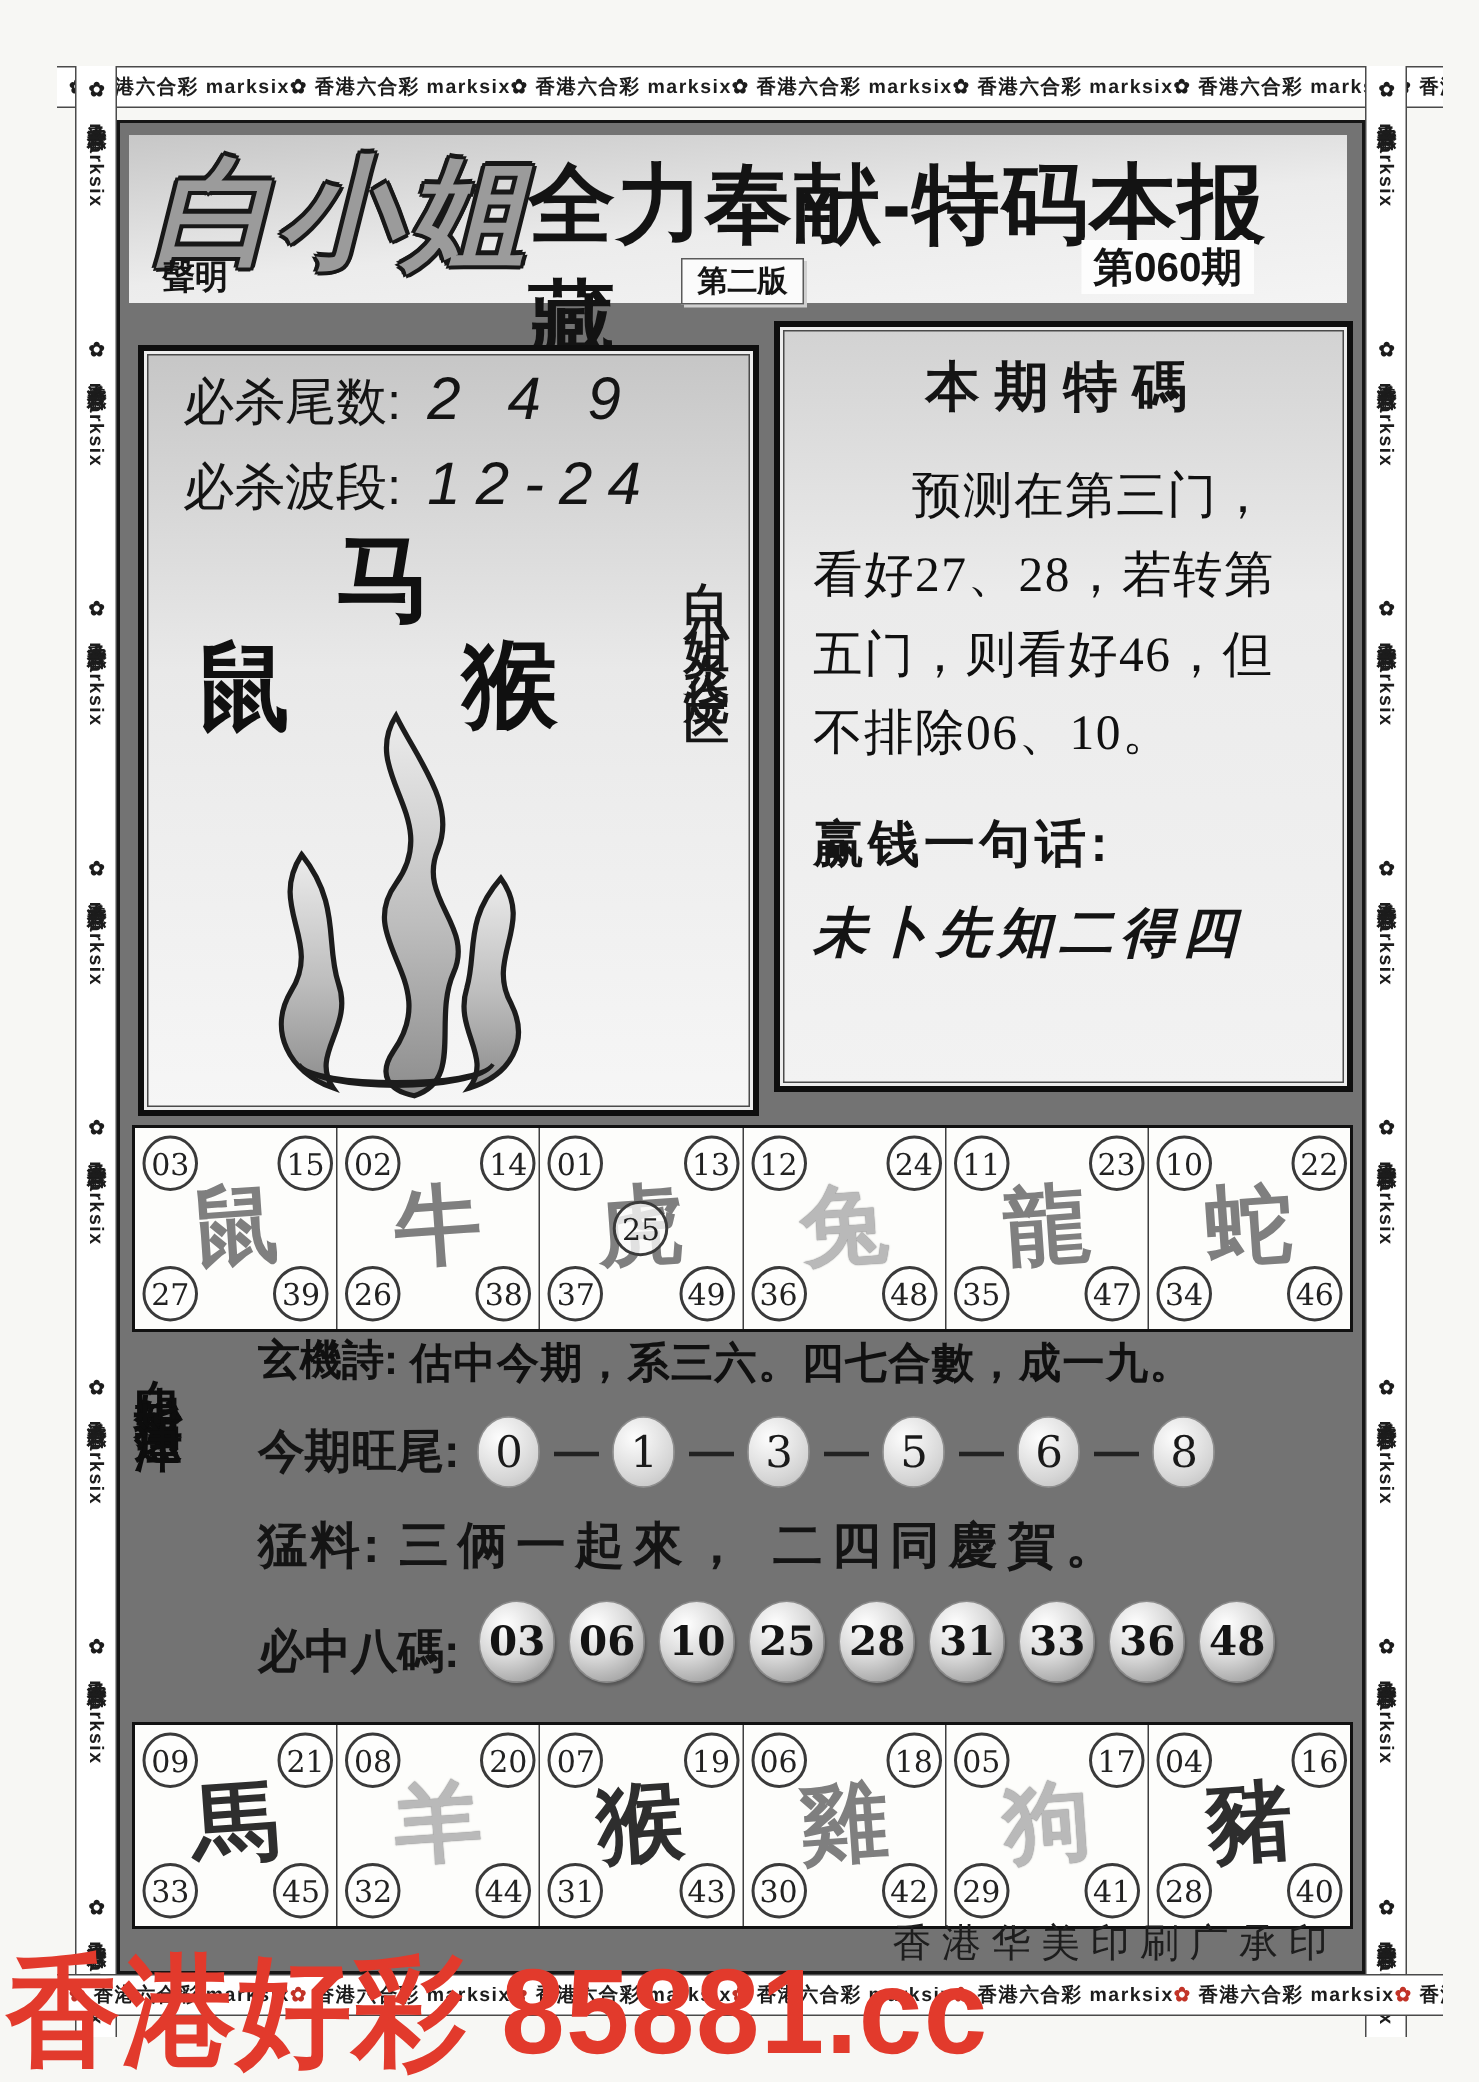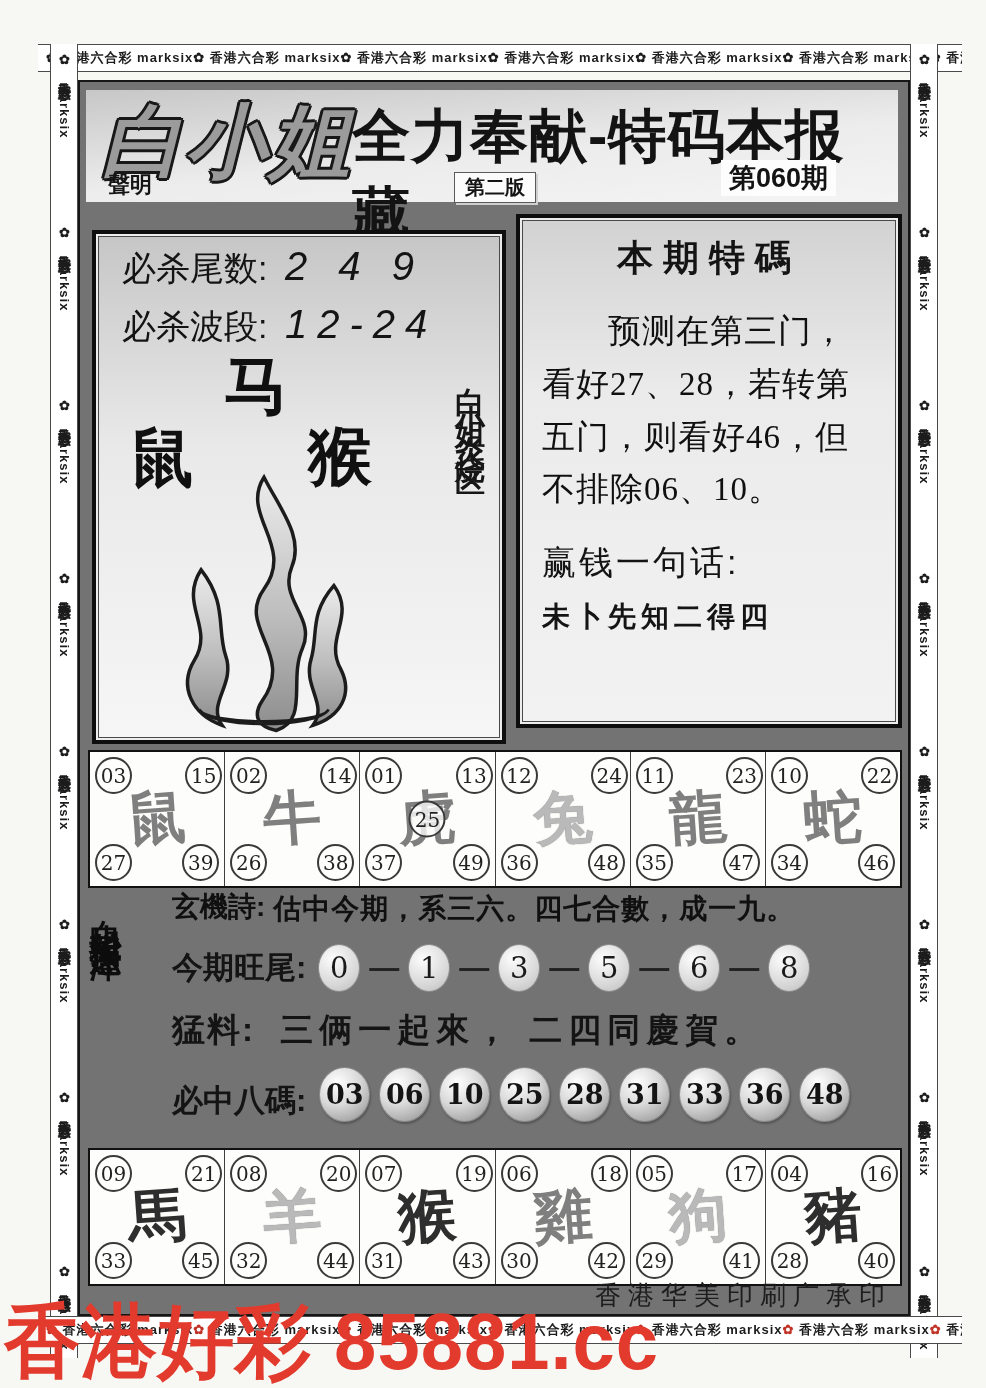--- a/index.html
+++ b/index.html
@@ -50,23 +50,23 @@
   .flame{position:absolute;left:28px;top:238px;}
   .zone-label{position:absolute;right:12px;top:130px;writing-mode:vertical-lr;text-orientation:upright;
     font-size:30px;font-weight:bold;letter-spacing:16px;color:#161616;}
   
   .special-box{position:absolute;left:436px;top:132px;width:378px;height:506px;
     border:4px solid #0e0e0e;box-shadow:inset 0 0 0 2px #ededed,inset 0 0 0 3px #4a4a4a;
     background:linear-gradient(180deg,#d2d2d2,#ebebeb 35%,#f2f2f2);
     font-family:"Liberation Serif","DejaVu Serif",serif;}
   .sp-title{text-align:center;margin-top:16px;font-size:36px;font-weight:bold;letter-spacing:10px;}
   .sp-pred{margin:22px 22px 0;font-size:33px;line-height:1.6;letter-spacing:1px;text-indent:2em;color:#101010;}
-  .sp-win-label{margin:24px 0 0 22px;font-size:34px;font-weight:normal;letter-spacing:3px;
+  .sp-win-label{margin:24px 0 0 22px;font-size:34px;font-weight:bold;letter-spacing:3px;
     font-family:"Liberation Sans",sans-serif;}
-  .sp-win{margin:12px 0 0 22px;font-size:28px;font-weight:bold;letter-spacing:5px;}
+  .sp-win{margin:12px 0 0 22px;font-size:36px;font-weight:bold;letter-spacing:5px;font-style:italic;}
   
   .zrow{position:absolute;left:8px;width:810px;height:134px;border:2px solid #111;
     display:flex;background:#fdfdfb;}
   .zrow1{top:668px;}
   .zrow2{top:1066px;}
   .zcell{flex:1;position:relative;border-right:1px solid #3f3f3f;}
   .zcell:last-child{border-right:none;}
   .cnum{position:absolute;width:33px;height:33px;border:2px solid #3a3a3a;border-radius:50%;
     display:flex;align-items:center;justify-content:center;
     font:20px "DejaVu Serif","Liberation Serif",serif;color:#222;background:rgba(255,255,255,.55);}
@@ -83,21 +83,21 @@
   .poem-label{white-space:nowrap;margin-right:8px;}
   .poem-lines div{line-height:1.5;letter-spacing:1px;white-space:nowrap;}
   .tail-row{display:flex;align-items:center;margin-top:14px;}
   .tail-label{font-size:31px;font-weight:bold;margin-right:12px;white-space:nowrap;}
   .tail-circle{width:40px;height:46px;border-radius:50%;border:1px solid #8e8e8e;flex:none;
     background:radial-gradient(circle at 35% 30%,#fdfdfd,#d6d6d6 65%,#bcbcbc);
     display:flex;align-items:center;justify-content:center;
     font:29px "DejaVu Serif","Liberation Serif",serif;color:#1a1a1a;}
   .dash{font-size:30px;font-weight:bold;margin:0 9px;color:#222;}
   .strong-row{margin-top:16px;font-size:33px;font-weight:bold;letter-spacing:2px;white-space:nowrap;}
-  .strong-row .txt{letter-spacing:6px;margin-left:14px;}
+  .strong-row .txt{letter-spacing:6px;}
   .eight-row{display:flex;align-items:flex-end;margin-top:14px;gap:9px;}
   .eight-label{font-size:31px;font-weight:bold;white-space:nowrap;margin-right:4px;}
   .ball{width:49px;height:53px;border-radius:50%;border:1px solid #8a8a8a;flex:none;
     background:radial-gradient(circle at 35% 28%,#ffffff,#d9d9d9 45%,#9d9d9d 88%);
     display:flex;align-items:center;justify-content:center;
     font:bold 27px "DejaVu Serif","Liberation Serif",serif;color:#141414;
     box-shadow:1px 2px 2px rgba(0,0,0,.25);}
   
   .printer{position:absolute;right:16px;top:1196px;font-size:26px;font-weight:normal;letter-spacing:7px;color:#1d1d1d;}
   .watermark{position:absolute;left:4px;top:1288px;z-index:9;font-weight:900;font-size:76px;

